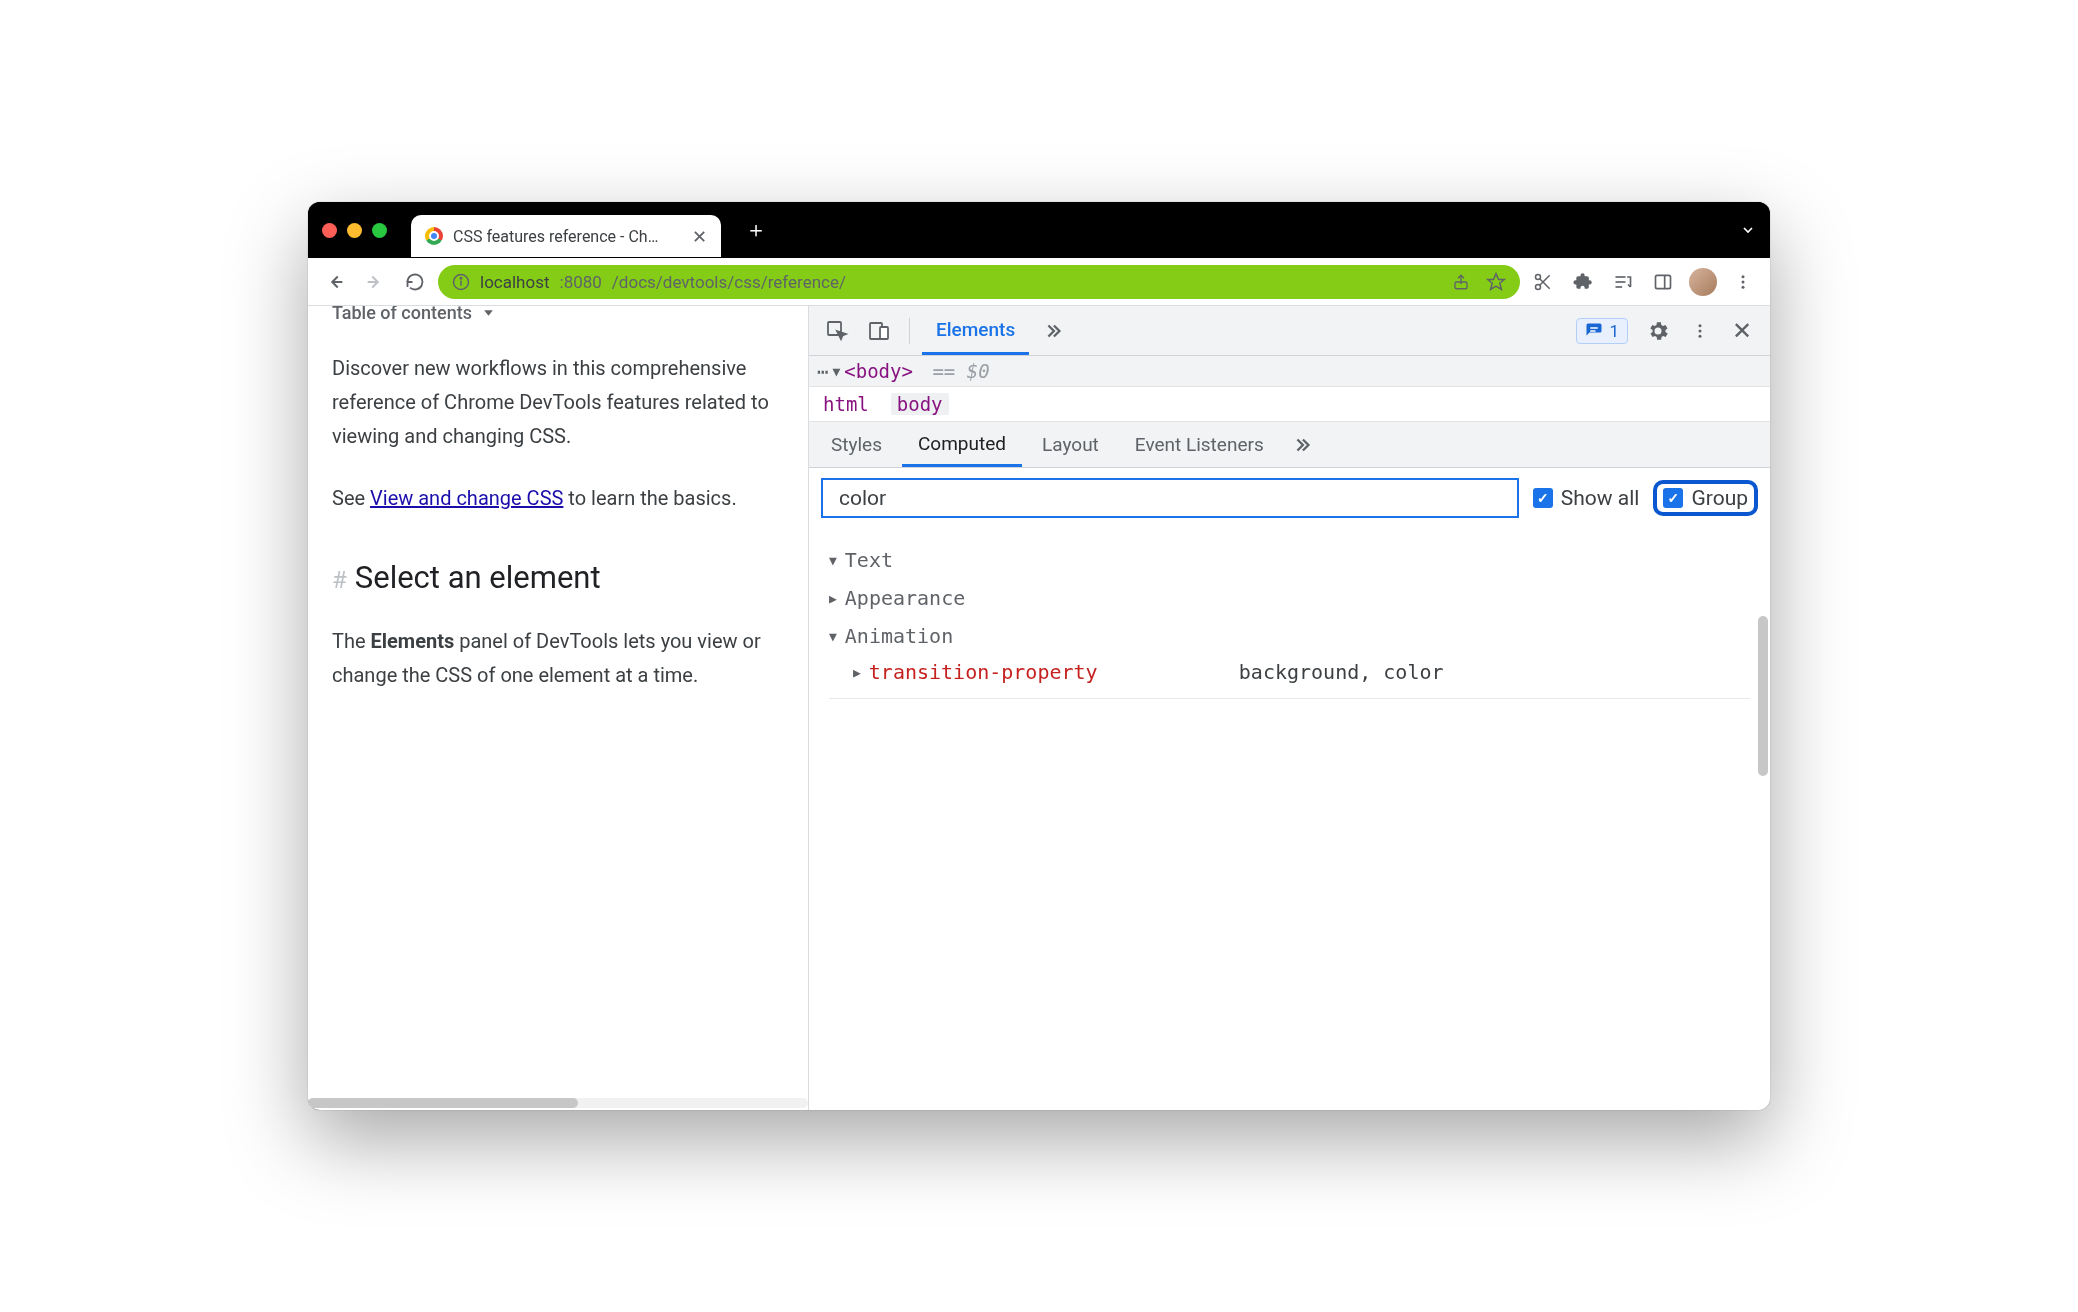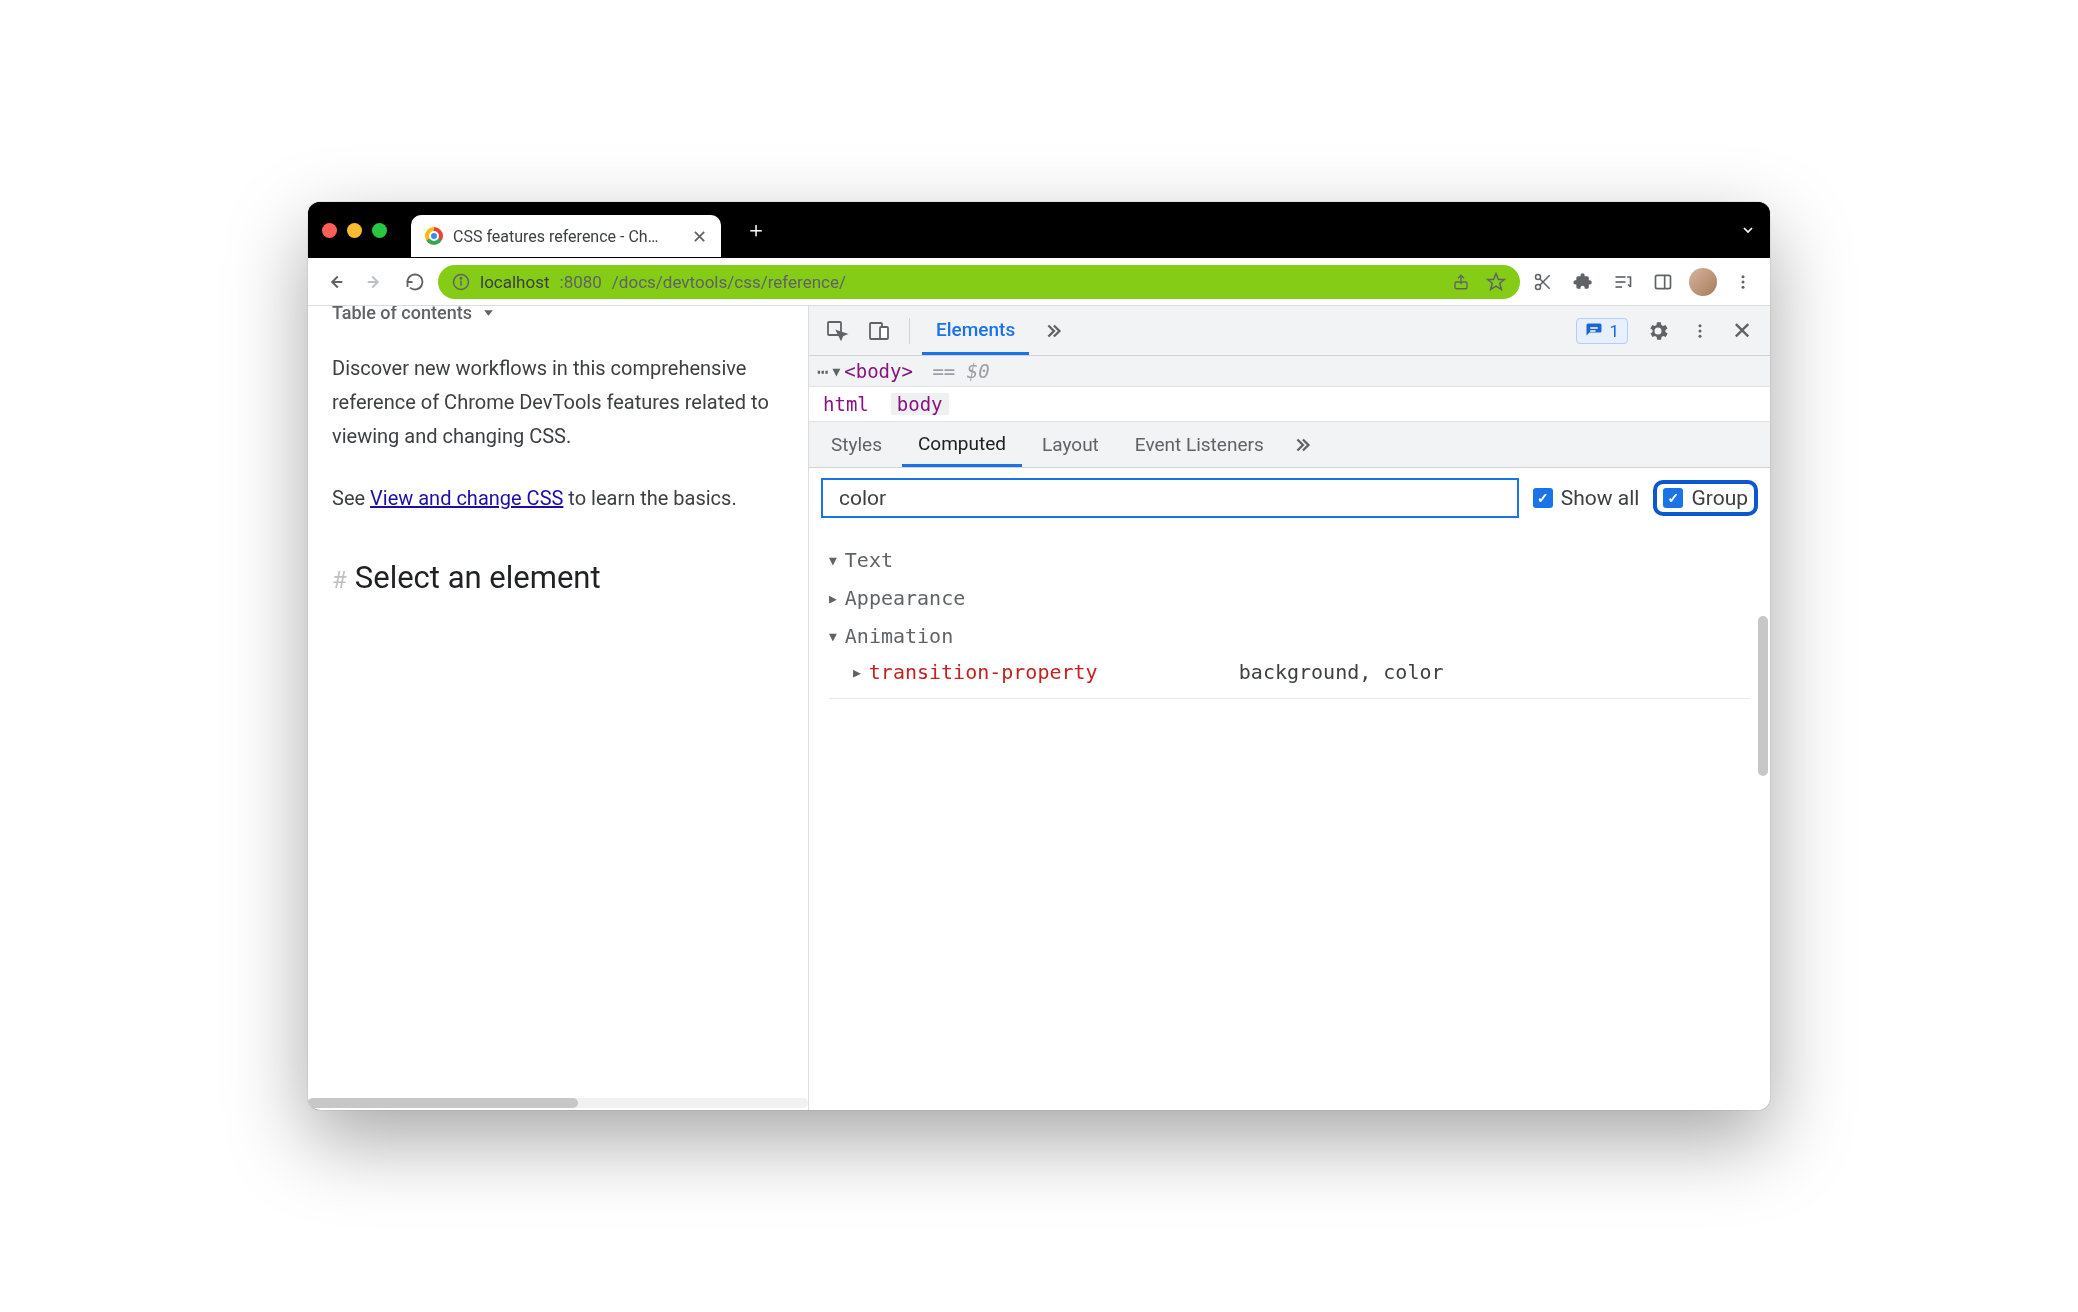--- a/index.html
+++ b/index.html
@@ -204,20 +204,23 @@
           </svg>
       </div>
       <p class="para">Discover new workflows in this comprehensive reference of Chrome DevTools features related to viewing and changing CSS.</p>
       <p class="para">
         <span>See </span><a class="link">View and change CSS</a><span> to learn the basics.</span>
       </p>
       <div class="h2wrap">
         <span class="hash">#</span>
         <h2 class="h2">Select an element</h2>
       </div>
+      <p class="para">
+        <span>The </span><span class="bold">Elements</span><span> panel of DevTools lets you view or change the CSS of one element at a time.</span>
+      </p>
       <div class="hscroll">
         <div class="track">
             <div class="thumb"></div>
           </div>
       </div>
     </div>
 
     <div class="devtools">
       <div class="dt-top">
         <div class="dt-btn">

